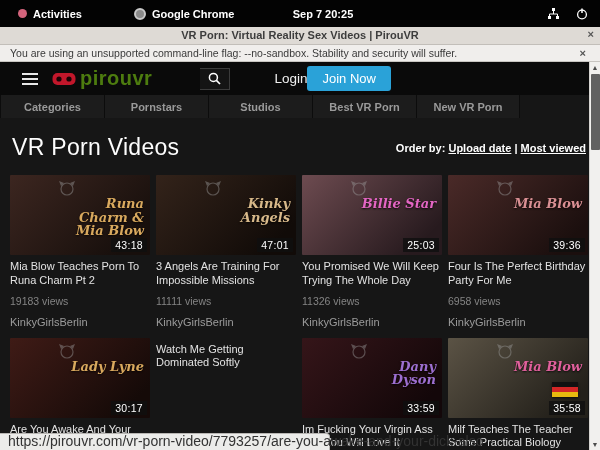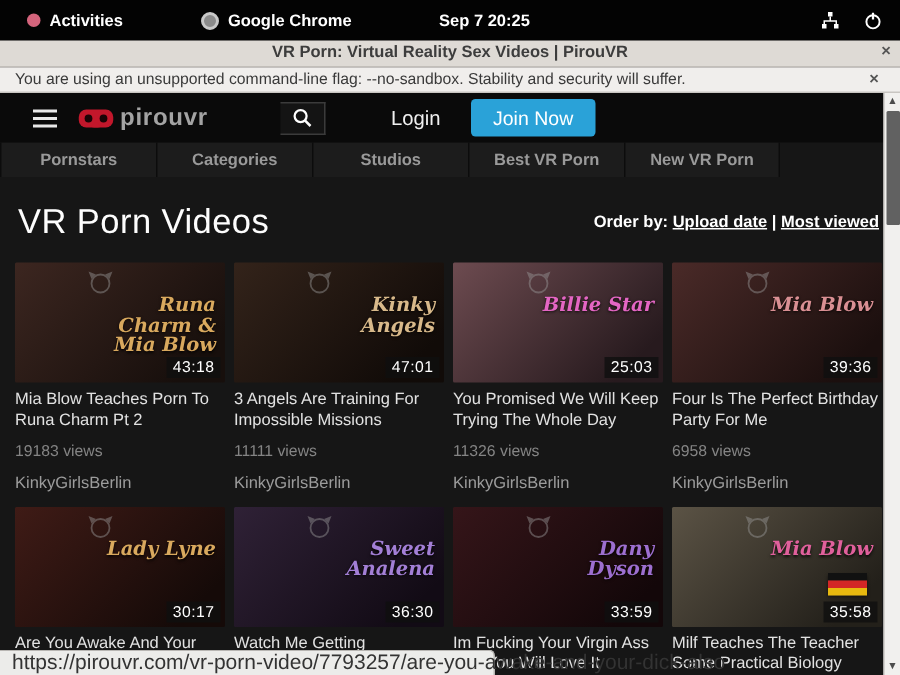--- a/index.html
+++ b/index.html
@@ -38,29 +38,29 @@
   
   .viewport { position:absolute; top:62px; left:0; width:600px; height:388px;
     background:#161616; overflow:hidden; }
 
   
   .site-header { position:relative; height:33px; background:#0a0a0a;
     display:flex; align-items:center; }
   .hamburger { width:16px; margin-left:22px; cursor:pointer; }
   .hamburger span { display:block; height:2px; background:#e8e8e8; margin:3px 0; }
   .logo { display:flex; align-items:center; gap:4px; margin-left:14px; }
-  .logo-text { color:#a3a3a3; font-size:16px; font-weight:700; letter-spacing:.5px; }
+  .logo-text { color:#4d7c0f; font-size:20px; font-weight:700; letter-spacing:.5px; }
   .search-wrap { display:flex; margin-left:48px; height:22px; }
   .search-input { width:172px; background:#202020; border:1px solid #3b3b3b;
     color:#cfcfcf; font-size:11.5px; padding:0 8px; outline:none; }
   .search-input::placeholder { color:#6f6f6f; }
   .search-btn { width:30px; background:#141414; border:1px solid #3b3b3b; border-left:none;
     display:flex; align-items:center; justify-content:center; cursor:pointer; }
   .login { margin-left:44px; color:#f0f0f0; font-size:13.5px; cursor:pointer; }
-  .join-btn { margin-left:20px; background:#2aa2d8; color:#fff; font-size:13px;
+  .join-btn { background:#2aa2d8; color:#fff; font-size:13px;
     padding:5px 15px; border-radius:3px; border:none; cursor:pointer; }
 
   
   .nav-menu { height:23px; background:#1c1c1c; display:grid;
     grid-template-columns:repeat(5,1fr); width:520px; }
   .nav-item { display:flex; align-items:center; justify-content:center;
     color:#9a9a9a; font-size:11px; font-weight:700; border-left:1px solid #0c0c0c; cursor:pointer; }
   .nav-item:last-child { border-right:1px solid #0c0c0c; }
 
   
@@ -166,22 +166,22 @@
             <circle cx="5.4" cy="5.4" r="4" stroke="#fff" stroke-width="1.5" fill="none"></circle>
             <line x1="8.4" y1="8.4" x2="12" y2="12" stroke="#fff" stroke-width="1.7"></line>
           </svg>
       </div>
     </div>
     <span class="login">Login</span>
     <button class="join-btn">Join Now</button>
   </div>
 
   <div class="nav-menu" id="nav-menu">
+      <div class="nav-item">Categories</div>
       <div class="nav-item">Pornstars</div>
-      <div class="nav-item">Categories</div>
       <div class="nav-item">Studios</div>
       <div class="nav-item">Best VR Porn</div>
       <div class="nav-item">New VR Porn</div>
     </div>
 
   <div class="heading-row">
     <h1 class="page-title">VR Porn Videos</h1>
     <div class="order-by">
       <span>Order by:</span>
       <a>Upload date</a><span> | </span><a>Most viewed</a>
@@ -252,28 +252,20 @@
             <circle cx="9" cy="9" r="6" stroke="#9a9a9a" stroke-width="1.2" fill="none"></circle>
           </svg>
       <div class="overlay-name" style="color: rgb(217, 169, 94);">Lady Lyne</div>
       <div class="duration">30:17</div>
     </div>
     <div class="v-title">Are You Awake And Your Dick Also</div>
 
   </div>
 
   <div class="card">
-    <div class="thumb" style="background: linear-gradient(135deg, rgb(47, 33, 54) 0%, rgb(18, 11, 21) 85%);">
-      <svg class="watermark" width="18" height="16" viewBox="0 0 18 16">
-            <path d="M3 6 L1 1 L6 3 Z M15 6 L17 1 L12 3 Z" fill="#9a9a9a"></path>
-            <circle cx="9" cy="9" r="6" stroke="#9a9a9a" stroke-width="1.2" fill="none"></circle>
-          </svg>
-      <div class="overlay-name" style="color: rgb(163, 127, 214);">Sweet Analena</div>
-      <div class="duration">36:30</div>
-    </div>
     <div class="v-title">Watch Me Getting Dominated Softly</div>
 
   </div>
 
   <div class="card">
     <div class="thumb" style="background: linear-gradient(135deg, rgb(53, 21, 25) 0%, rgb(19, 7, 9) 85%);">
       <svg class="watermark" width="18" height="16" viewBox="0 0 18 16">
             <path d="M3 6 L1 1 L6 3 Z M15 6 L17 1 L12 3 Z" fill="#9a9a9a"></path>
             <circle cx="9" cy="9" r="6" stroke="#9a9a9a" stroke-width="1.2" fill="none"></circle>
           </svg>

